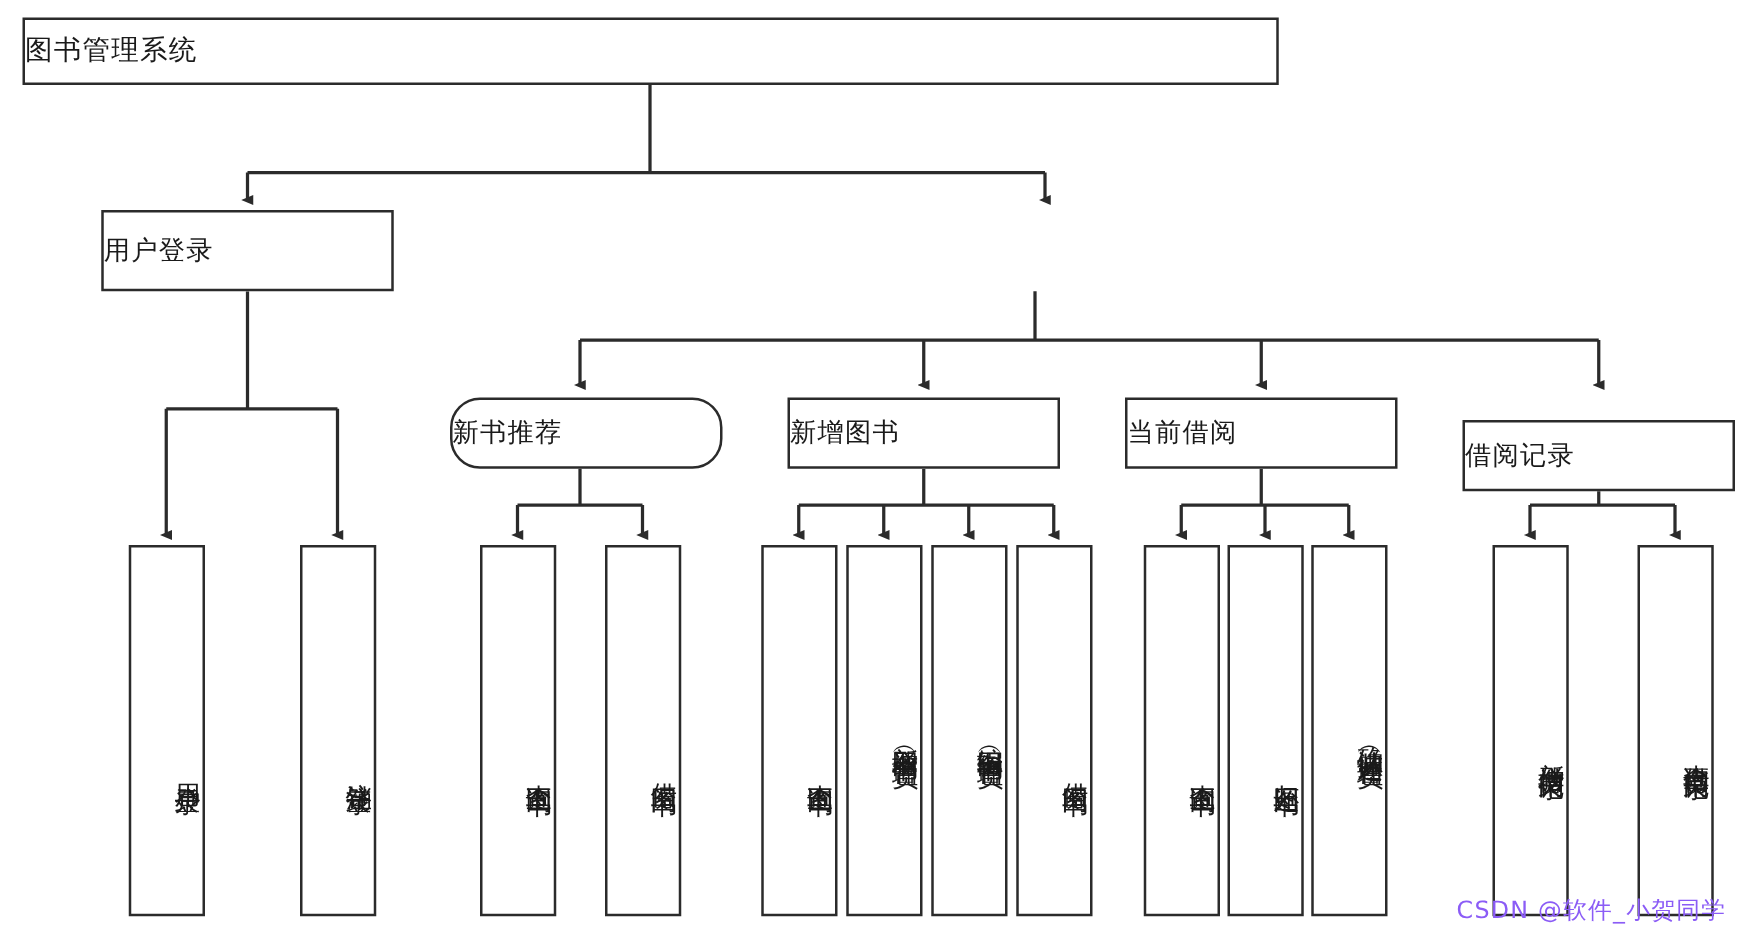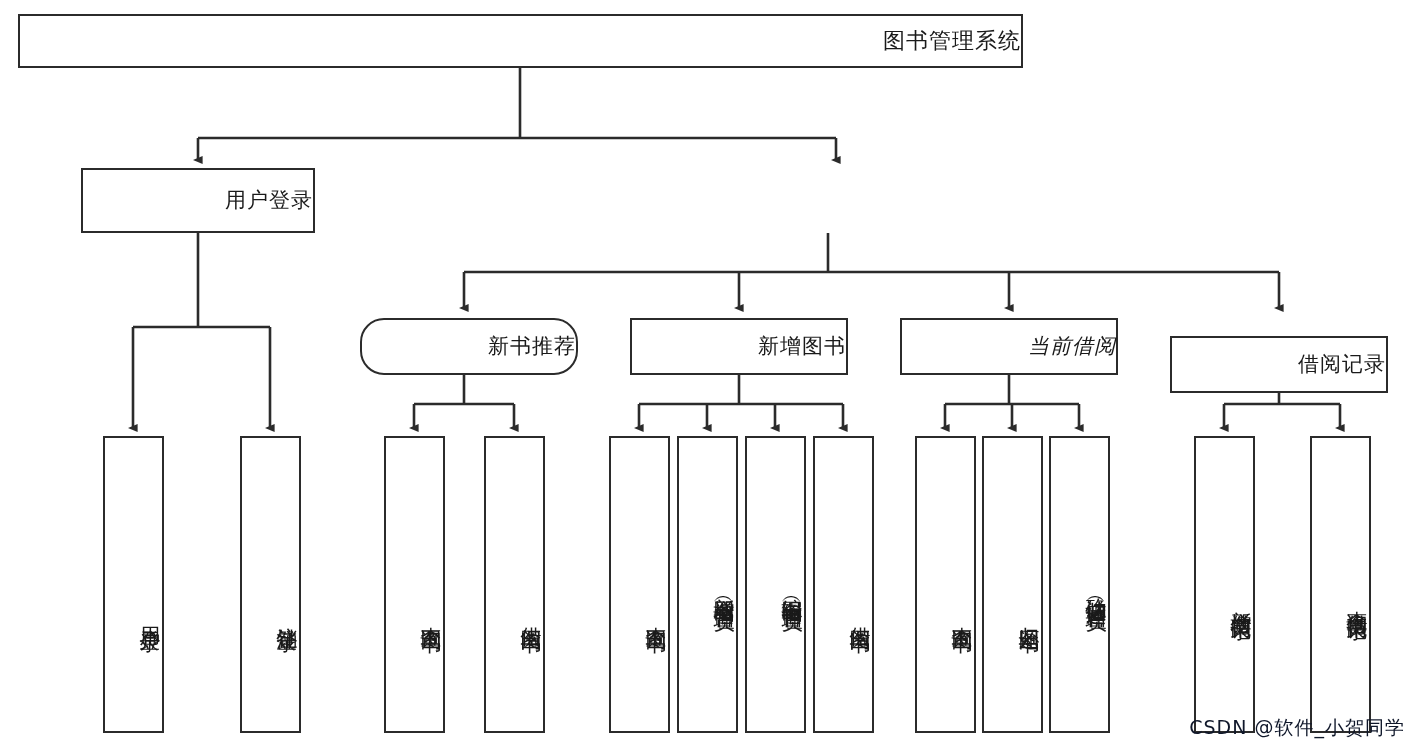--- a/index.html
+++ b/index.html
@@ -26,21 +26,21 @@
     height: 747px;
     pointer-events: none;
   }
   .node {
     position: absolute;
     box-sizing: border-box;
     background: #ffffff;
     border: 2px solid #2b2b2b;
     display: flex;
     align-items: center;
-    justify-content: flex-end;
+    justify-content: flex-start;
     color: #1a1a1a;
   }
   .node-h {
     font-size: 21px;
     letter-spacing: 1px;
     line-height: 1.2;
     white-space: nowrap;
   }
   .node-root {
     font-size: 22px;
@@ -63,24 +63,24 @@
     margin-top: 58px;
   }
   .node-v.tall-label .vlabel {
     margin-top: 10px;
   }
   .node-v.mid-label .vlabel {
     margin-top: 30px;
   }
   #watermark {
     position: absolute;
-    right: 0;
+    right: 24px;
     bottom: 6px;
     font-size: 19px;
-    color: #0f172a;
+    color: #8b5cf6;
     letter-spacing: 1px;
     white-space: nowrap;
     user-select: none;
   }
 </style>
 </head>
 <body>
 
 <div id="diagram-root">
 
@@ -141,21 +141,21 @@
   <div class="node node-h" style="left:81px; top:168px; width:234px; height:65px;">
     <span>用户登录</span>
   </div>
 
   <div class="node node-h" style="left:360px; top:318px; width:218px; height:57px;border-radius:24px;">
     <span>新书推荐</span>
   </div>
   <div class="node node-h" style="left:630px; top:318px; width:218px; height:57px;">
     <span>新增图书</span>
   </div>
-  <div class="node node-h" style="left:900px; top:318px; width:218px; height:57px;font-style:italic;">
+  <div class="node node-h" style="left:900px; top:318px; width:218px; height:57px;">
     <span>当前借阅</span>
   </div>
   <div class="node node-h" style="left:1170px; top:336px; width:218px; height:57px;">
     <span>借阅记录</span>
   </div>
 
   <div class="node node-v" style="left:103px; top:436px; width:61px; height:297px;">
     <span class="vlabel">用户登录</span>
   </div>
   <div class="node node-v" style="left:240px; top:436px; width:61px; height:297px;">

